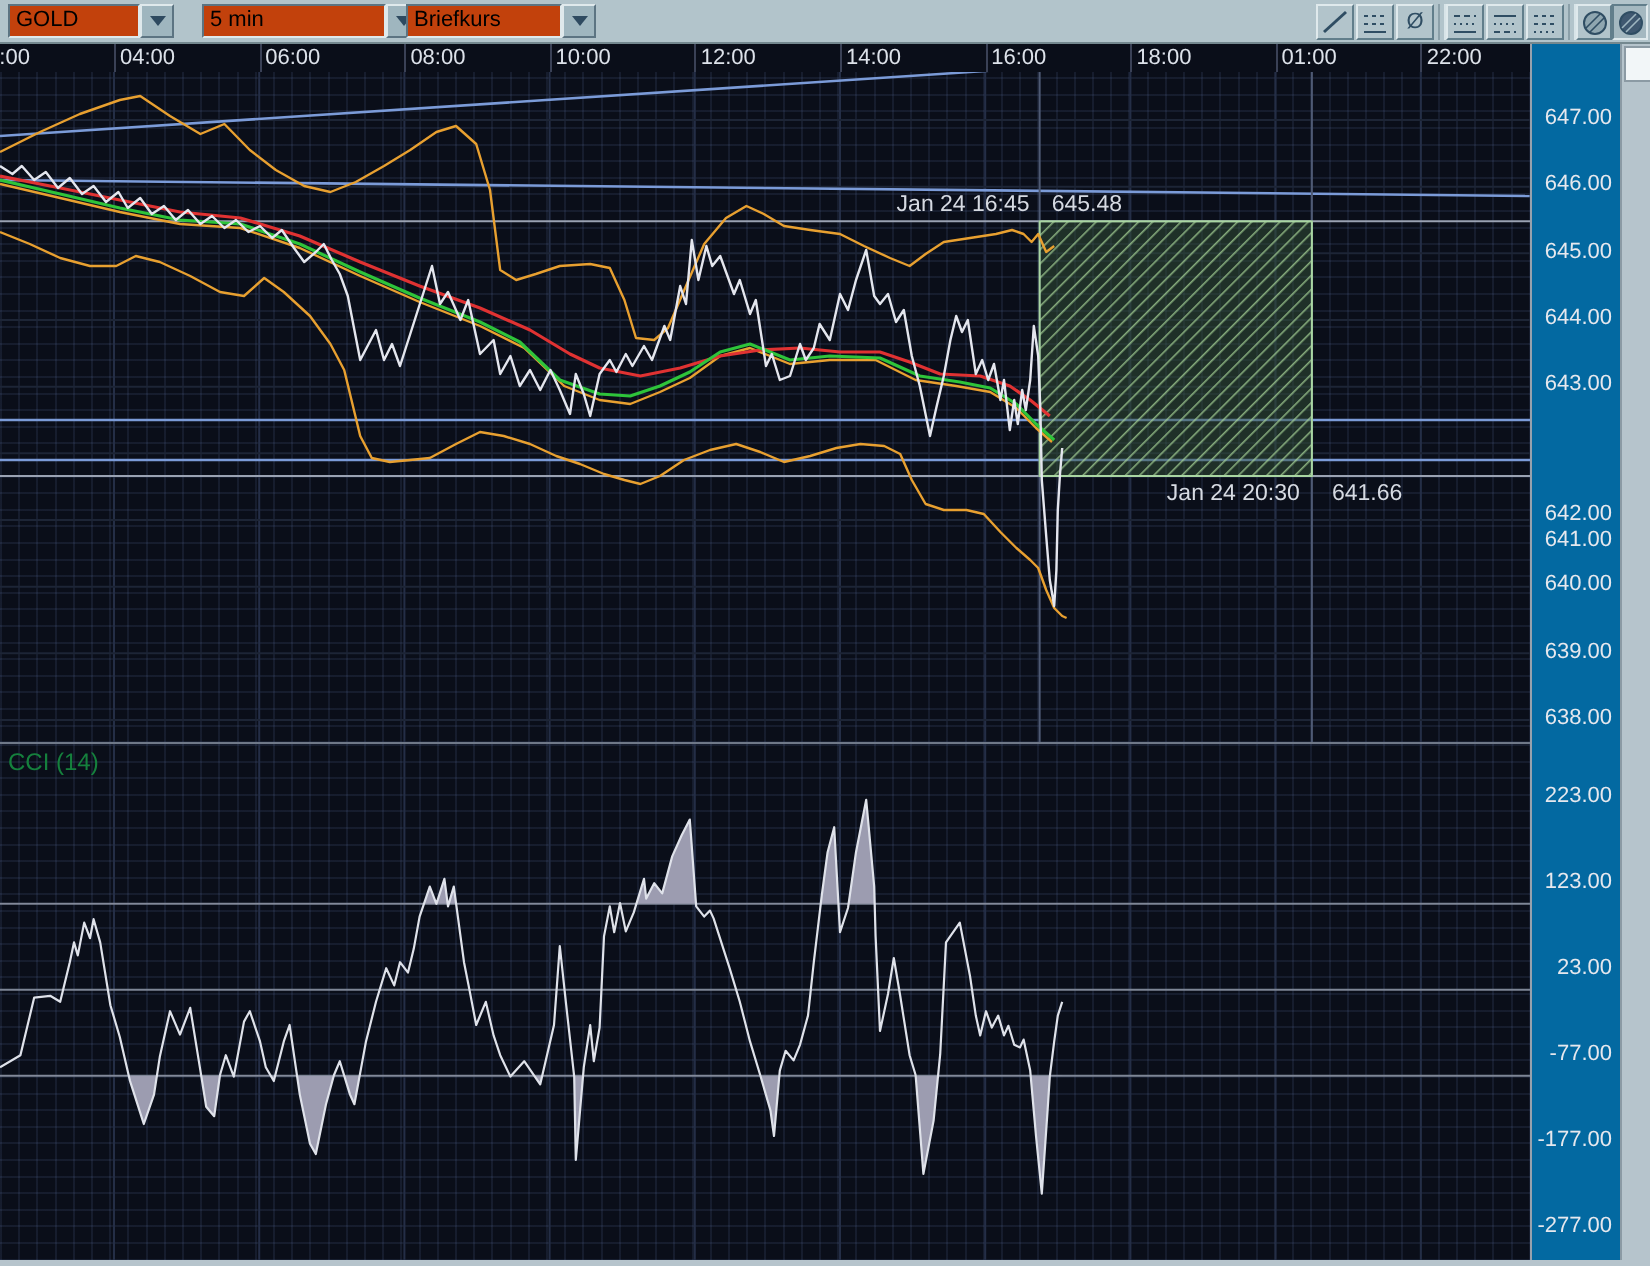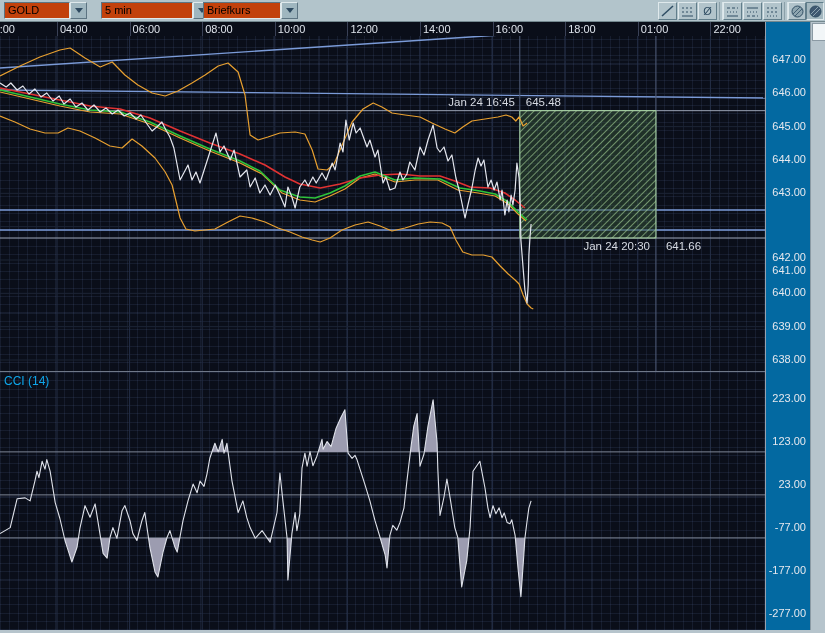--- a/index.html
+++ b/index.html
@@ -224,21 +224,21 @@
         <line x1="637.8" y1="0" x2="637.8" y2="258" stroke="#242e46" stroke-width="1"></line>
         <line x1="710.4" y1="0" x2="710.4" y2="258" stroke="#242e46" stroke-width="1"></line>
         <line x1="0" y1="79.89" x2="765" y2="79.89" stroke="#7e8696" stroke-width="1"></line>
         <line x1="0" y1="122.89" x2="765" y2="122.89" stroke="#7e8696" stroke-width="1"></line>
         <line x1="0" y1="165.89" x2="765" y2="165.89" stroke="#7e8696" stroke-width="1"></line>
         <path d="M0.0,161.6 L10.2,155.6 L17.1,126.8 L25.1,125.9 L30.1,128.9 L34.9,109.1 L37.0,99.2 L38.9,105.7 L42.1,89.3 L45.0,97.1 L46.8,87.6 L50.1,99.2 L55.2,130.6 L59.9,146.5 L65.0,168.5 L67.2,175.3 L71.9,190.0 L77.0,175.3 L79.9,156.4 L85.0,133.6 L90.0,145.3 L95.1,131.9 L100.2,163.3 L103.1,181.4 L107.1,186.1 L110.0,165.5 L112.9,155.6 L116.9,166.3 L122.0,138.8 L124.9,133.6 L130.0,148.7 L132.9,161.6 L136.9,168.5 L141.9,148.7 L144.8,140.5 L149.9,175.3 L155.0,199.9 L157.9,205.0 L163.0,180.1 L167.0,165.5 L169.9,158.6 L175.0,175.3 L177.2,180.1 L183.0,148.7 L188.0,128.9 L193.1,112.1 L197.1,120.7 L200.0,109.1 L204.0,114.3 L206.9,102.3 L209.8,86.3 L214.9,71.3 L218.2,79.9 L222.2,67.4 L224.0,81.2 L226.9,71.3 L232.0,109.1 L234.9,123.8 L238.1,140.5 L242.9,128.9 L246.8,145.7 L250.1,155.6 L255.2,166.3 L262.1,158.6 L270.1,170.2 L277.0,140.5 L279.9,101.0 L283.1,130.6 L287.1,166.3 L287.9,208.0 L291.9,161.6 L295.1,140.5 L296.9,158.6 L299.8,141.8 L302.0,96.2 L304.9,81.2 L307.1,94.1 L310.0,79.5 L312.9,93.7 L316.9,84.2 L322.0,67.4 L323.1,77.3 L327.1,69.6 L331.1,74.7 L336.1,56.2 L340.9,45.5 L344.9,37.8 L348.1,81.2 L352.1,86.3 L355.0,83.3 L356.8,87.2 L364.8,112.1 L369.9,128.9 L375.0,148.7 L380.1,165.5 L385.2,183.1 L387.0,196.0 L389.9,163.3 L392.8,153.4 L396.8,158.2 L400.0,150.4 L404.0,135.8 L406.9,109.1 L410.9,75.6 L413.8,54.1 L417.1,41.6 L420.0,94.1 L424.0,82.0 L428.0,54.1 L433.1,27.9 L437.1,71.3 L437.8,96.2 L440.0,143.5 L444.0,125.0 L446.9,107.0 L450.1,125.9 L454.8,155.6 L457.8,165.5 L461.7,214.9 L466.8,188.3 L470.1,155.1 L473.0,99.2 L479.9,89.3 L485.0,116.0 L487.9,135.8 L490.1,145.7 L493.0,133.6 L495.9,141.8 L499.1,135.8 L502.0,145.7 L504.2,140.9 L507.1,150.4 L510.0,151.7 L511.8,147.8 L515.1,163.3 L518.0,196.0 L520.9,224.8 L523.8,183.1 L524.9,166.3 L527.1,148.7 L528.9,135.8 L531.1,128.9 L531.1,79.89 L0.0,79.89 Z" fill="#9c9cb0" clip-path="url(#clip-above)"></path>
         <path d="M0.0,161.6 L10.2,155.6 L17.1,126.8 L25.1,125.9 L30.1,128.9 L34.9,109.1 L37.0,99.2 L38.9,105.7 L42.1,89.3 L45.0,97.1 L46.8,87.6 L50.1,99.2 L55.2,130.6 L59.9,146.5 L65.0,168.5 L67.2,175.3 L71.9,190.0 L77.0,175.3 L79.9,156.4 L85.0,133.6 L90.0,145.3 L95.1,131.9 L100.2,163.3 L103.1,181.4 L107.1,186.1 L110.0,165.5 L112.9,155.6 L116.9,166.3 L122.0,138.8 L124.9,133.6 L130.0,148.7 L132.9,161.6 L136.9,168.5 L141.9,148.7 L144.8,140.5 L149.9,175.3 L155.0,199.9 L157.9,205.0 L163.0,180.1 L167.0,165.5 L169.9,158.6 L175.0,175.3 L177.2,180.1 L183.0,148.7 L188.0,128.9 L193.1,112.1 L197.1,120.7 L200.0,109.1 L204.0,114.3 L206.9,102.3 L209.8,86.3 L214.9,71.3 L218.2,79.9 L222.2,67.4 L224.0,81.2 L226.9,71.3 L232.0,109.1 L234.9,123.8 L238.1,140.5 L242.9,128.9 L246.8,145.7 L250.1,155.6 L255.2,166.3 L262.1,158.6 L270.1,170.2 L277.0,140.5 L279.9,101.0 L283.1,130.6 L287.1,166.3 L287.9,208.0 L291.9,161.6 L295.1,140.5 L296.9,158.6 L299.8,141.8 L302.0,96.2 L304.9,81.2 L307.1,94.1 L310.0,79.5 L312.9,93.7 L316.9,84.2 L322.0,67.4 L323.1,77.3 L327.1,69.6 L331.1,74.7 L336.1,56.2 L340.9,45.5 L344.9,37.8 L348.1,81.2 L352.1,86.3 L355.0,83.3 L356.8,87.2 L364.8,112.1 L369.9,128.9 L375.0,148.7 L380.1,165.5 L385.2,183.1 L387.0,196.0 L389.9,163.3 L392.8,153.4 L396.8,158.2 L400.0,150.4 L404.0,135.8 L406.9,109.1 L410.9,75.6 L413.8,54.1 L417.1,41.6 L420.0,94.1 L424.0,82.0 L428.0,54.1 L433.1,27.9 L437.1,71.3 L437.8,96.2 L440.0,143.5 L444.0,125.0 L446.9,107.0 L450.1,125.9 L454.8,155.6 L457.8,165.5 L461.7,214.9 L466.8,188.3 L470.1,155.1 L473.0,99.2 L479.9,89.3 L485.0,116.0 L487.9,135.8 L490.1,145.7 L493.0,133.6 L495.9,141.8 L499.1,135.8 L502.0,145.7 L504.2,140.9 L507.1,150.4 L510.0,151.7 L511.8,147.8 L515.1,163.3 L518.0,196.0 L520.9,224.8 L523.8,183.1 L524.9,166.3 L527.1,148.7 L528.9,135.8 L531.1,128.9 L531.1,165.89 L0.0,165.89 Z" fill="#9c9cb0" clip-path="url(#clip-below)"></path>
         <polyline points="0.0,161.6 10.2,155.6 17.1,126.8 25.1,125.9 30.1,128.9 34.9,109.1 37.0,99.2 38.9,105.7 42.1,89.3 45.0,97.1 46.8,87.6 50.1,99.2 55.2,130.6 59.9,146.5 65.0,168.5 67.2,175.3 71.9,190.0 77.0,175.3 79.9,156.4 85.0,133.6 90.0,145.3 95.1,131.9 100.2,163.3 103.1,181.4 107.1,186.1 110.0,165.5 112.9,155.6 116.9,166.3 122.0,138.8 124.9,133.6 130.0,148.7 132.9,161.6 136.9,168.5 141.9,148.7 144.8,140.5 149.9,175.3 155.0,199.9 157.9,205.0 163.0,180.1 167.0,165.5 169.9,158.6 175.0,175.3 177.2,180.1 183.0,148.7 188.0,128.9 193.1,112.1 197.1,120.7 200.0,109.1 204.0,114.3 206.9,102.3 209.8,86.3 214.9,71.3 218.2,79.9 222.2,67.4 224.0,81.2 226.9,71.3 232.0,109.1 234.9,123.8 238.1,140.5 242.9,128.9 246.8,145.7 250.1,155.6 255.2,166.3 262.1,158.6 270.1,170.2 277.0,140.5 279.9,101.0 283.1,130.6 287.1,166.3 287.9,208.0 291.9,161.6 295.1,140.5 296.9,158.6 299.8,141.8 302.0,96.2 304.9,81.2 307.1,94.1 310.0,79.5 312.9,93.7 316.9,84.2 322.0,67.4 323.1,77.3 327.1,69.6 331.1,74.7 336.1,56.2 340.9,45.5 344.9,37.8 348.1,81.2 352.1,86.3 355.0,83.3 356.8,87.2 364.8,112.1 369.9,128.9 375.0,148.7 380.1,165.5 385.2,183.1 387.0,196.0 389.9,163.3 392.8,153.4 396.8,158.2 400.0,150.4 404.0,135.8 406.9,109.1 410.9,75.6 413.8,54.1 417.1,41.6 420.0,94.1 424.0,82.0 428.0,54.1 433.1,27.9 437.1,71.3 437.8,96.2 440.0,143.5 444.0,125.0 446.9,107.0 450.1,125.9 454.8,155.6 457.8,165.5 461.7,214.9 466.8,188.3 470.1,155.1 473.0,99.2 479.9,89.3 485.0,116.0 487.9,135.8 490.1,145.7 493.0,133.6 495.9,141.8 499.1,135.8 502.0,145.7 504.2,140.9 507.1,150.4 510.0,151.7 511.8,147.8 515.1,163.3 518.0,196.0 520.9,224.8 523.8,183.1 524.9,166.3 527.1,148.7 528.9,135.8 531.1,128.9" fill="none" stroke="#dfe2ea" stroke-width="1.1" stroke-linejoin="round"></polyline>
       </g>
   </svg>
-  <div class="cci-title" style="color: #0ea5e9;">CCI (14)</div>
+  <div class="cci-title" style="color: #15803d;">CCI (14)</div>
 
   <div class="right-axis" id="right-axis">
       <div class="axis-label" style="top: 31px;">647.00</div>
       <div class="axis-label" style="top: 64.333px;">646.00</div>
       <div class="axis-label" style="top: 97.666px;">645.00</div>
       <div class="axis-label" style="top: 130.999px;">644.00</div>
       <div class="axis-label" style="top: 164.332px;">643.00</div>
       <div class="axis-label" style="top: 197.665px; margin-top: 31px;">642.00</div>
       <div class="axis-label" style="top: 242px;">641.00</div>
       <div class="axis-label" style="top: 264.331px;">640.00</div>

